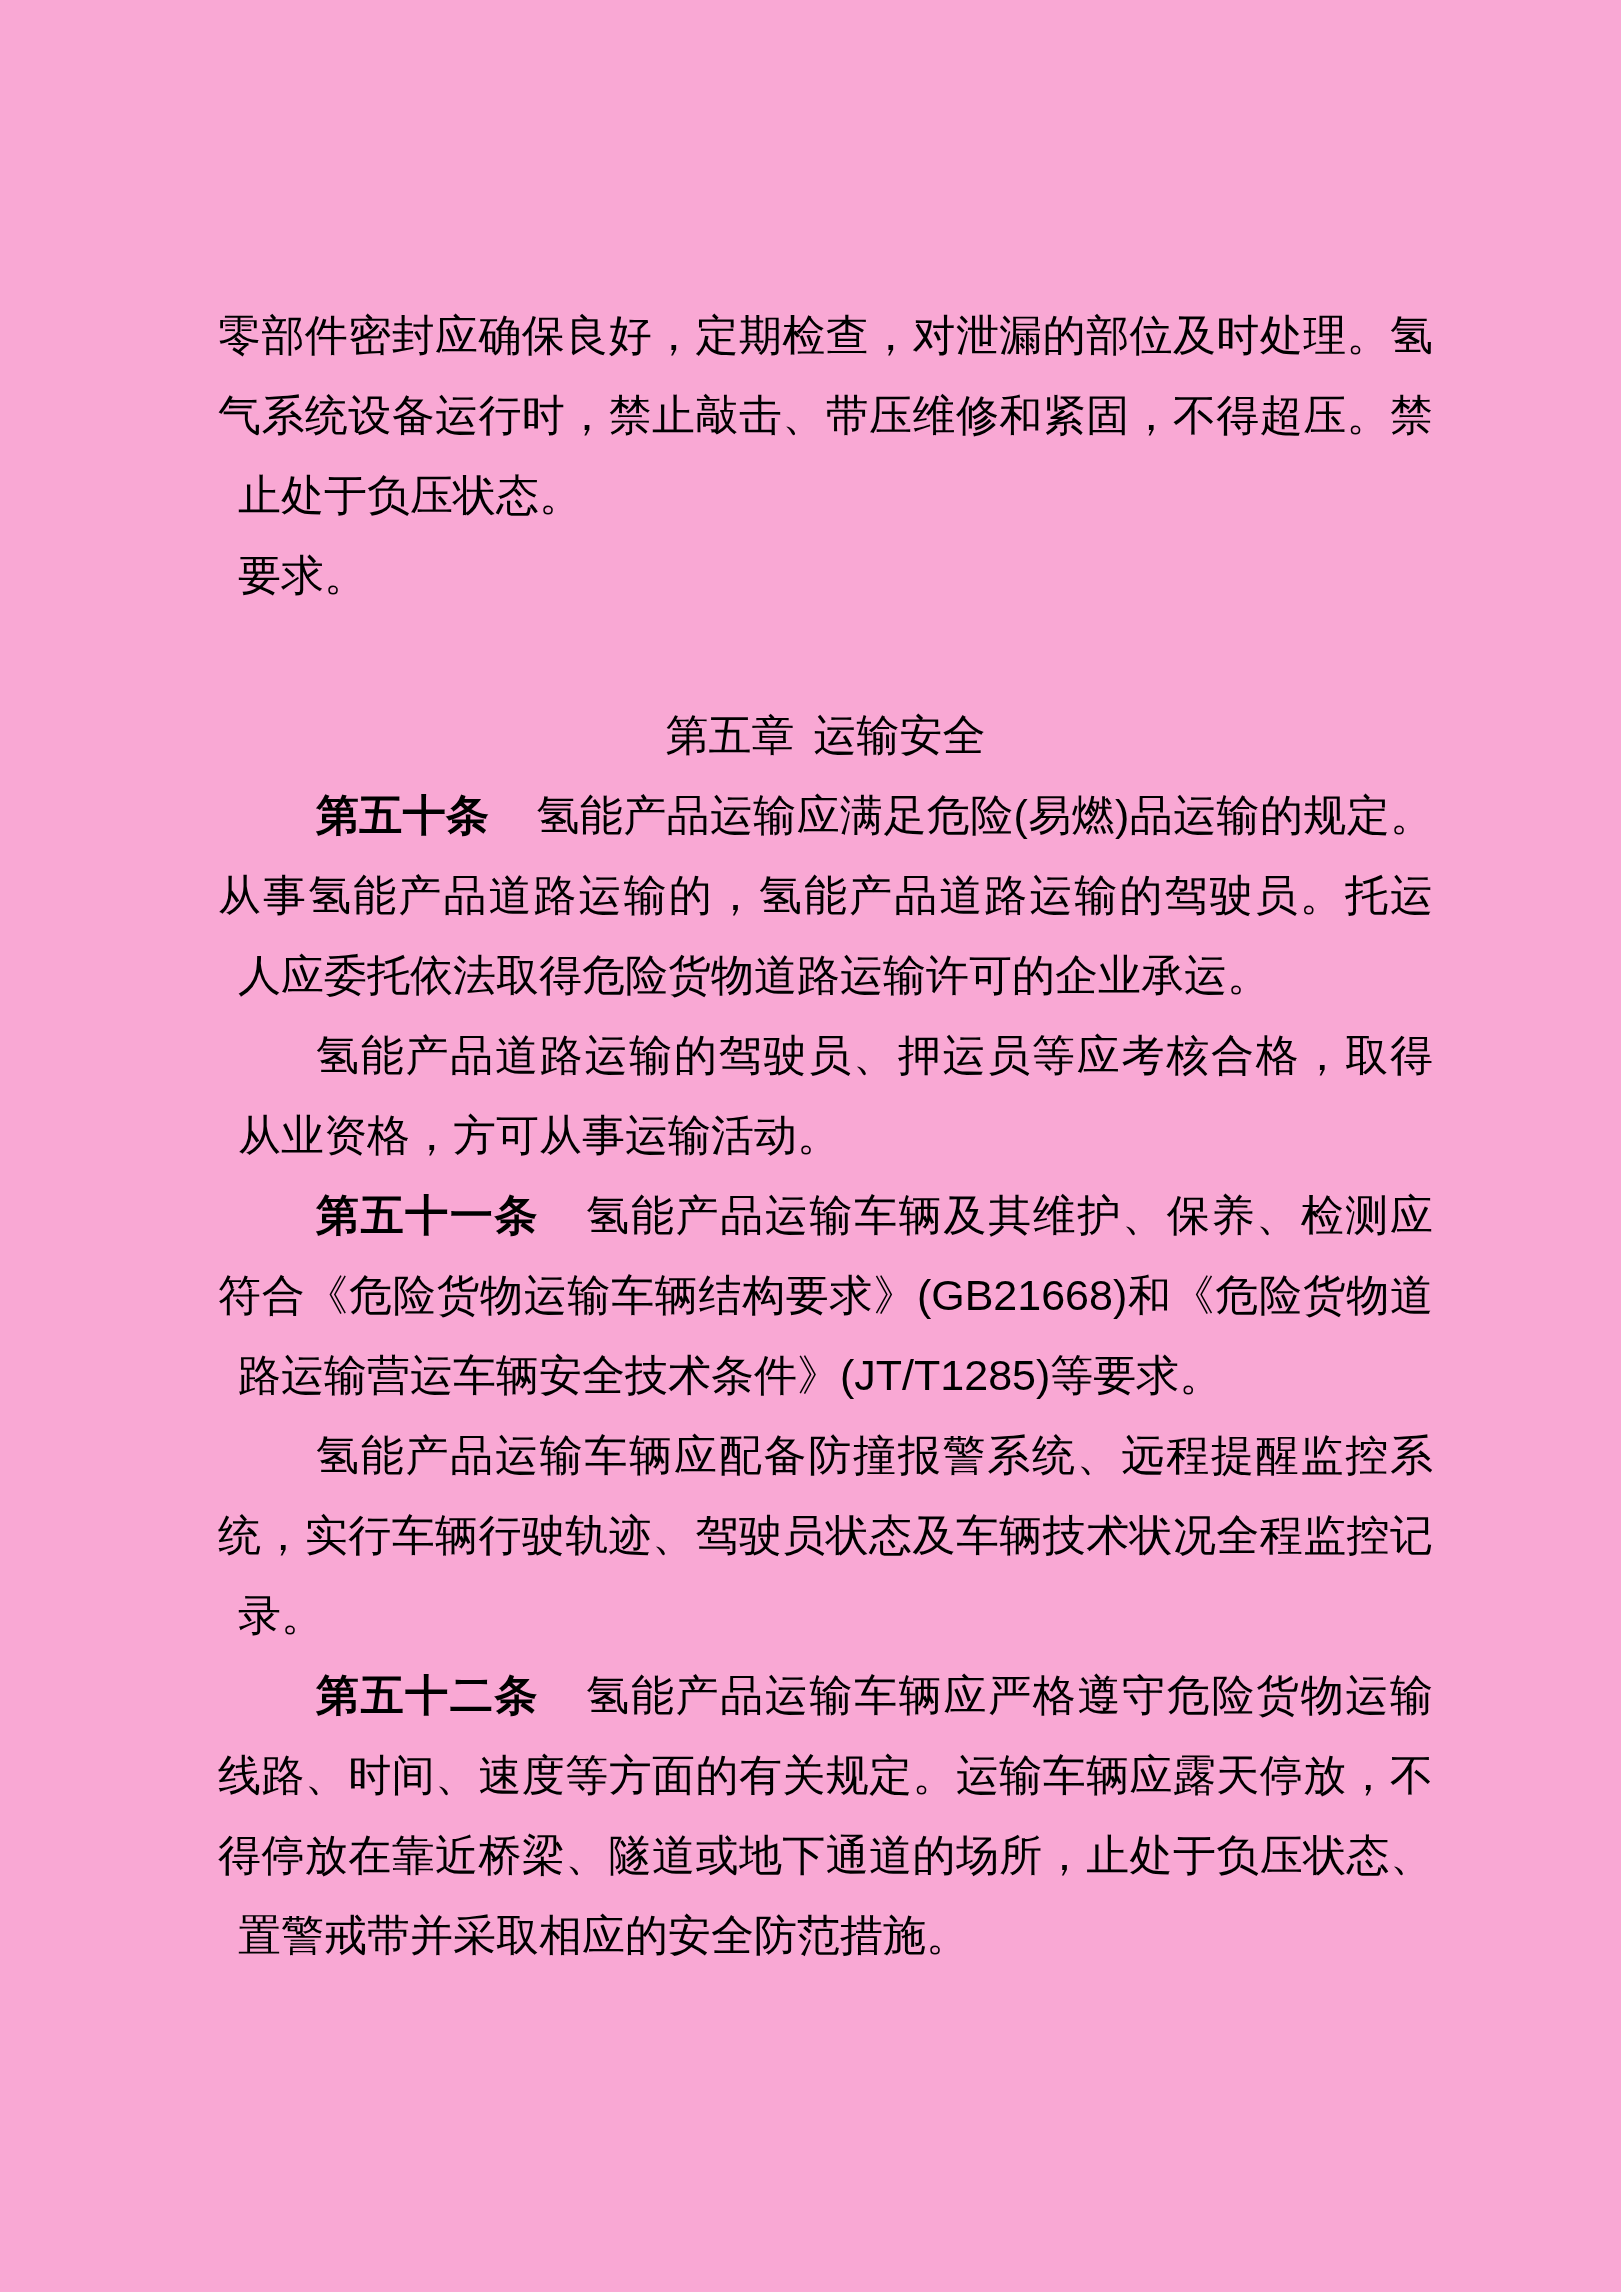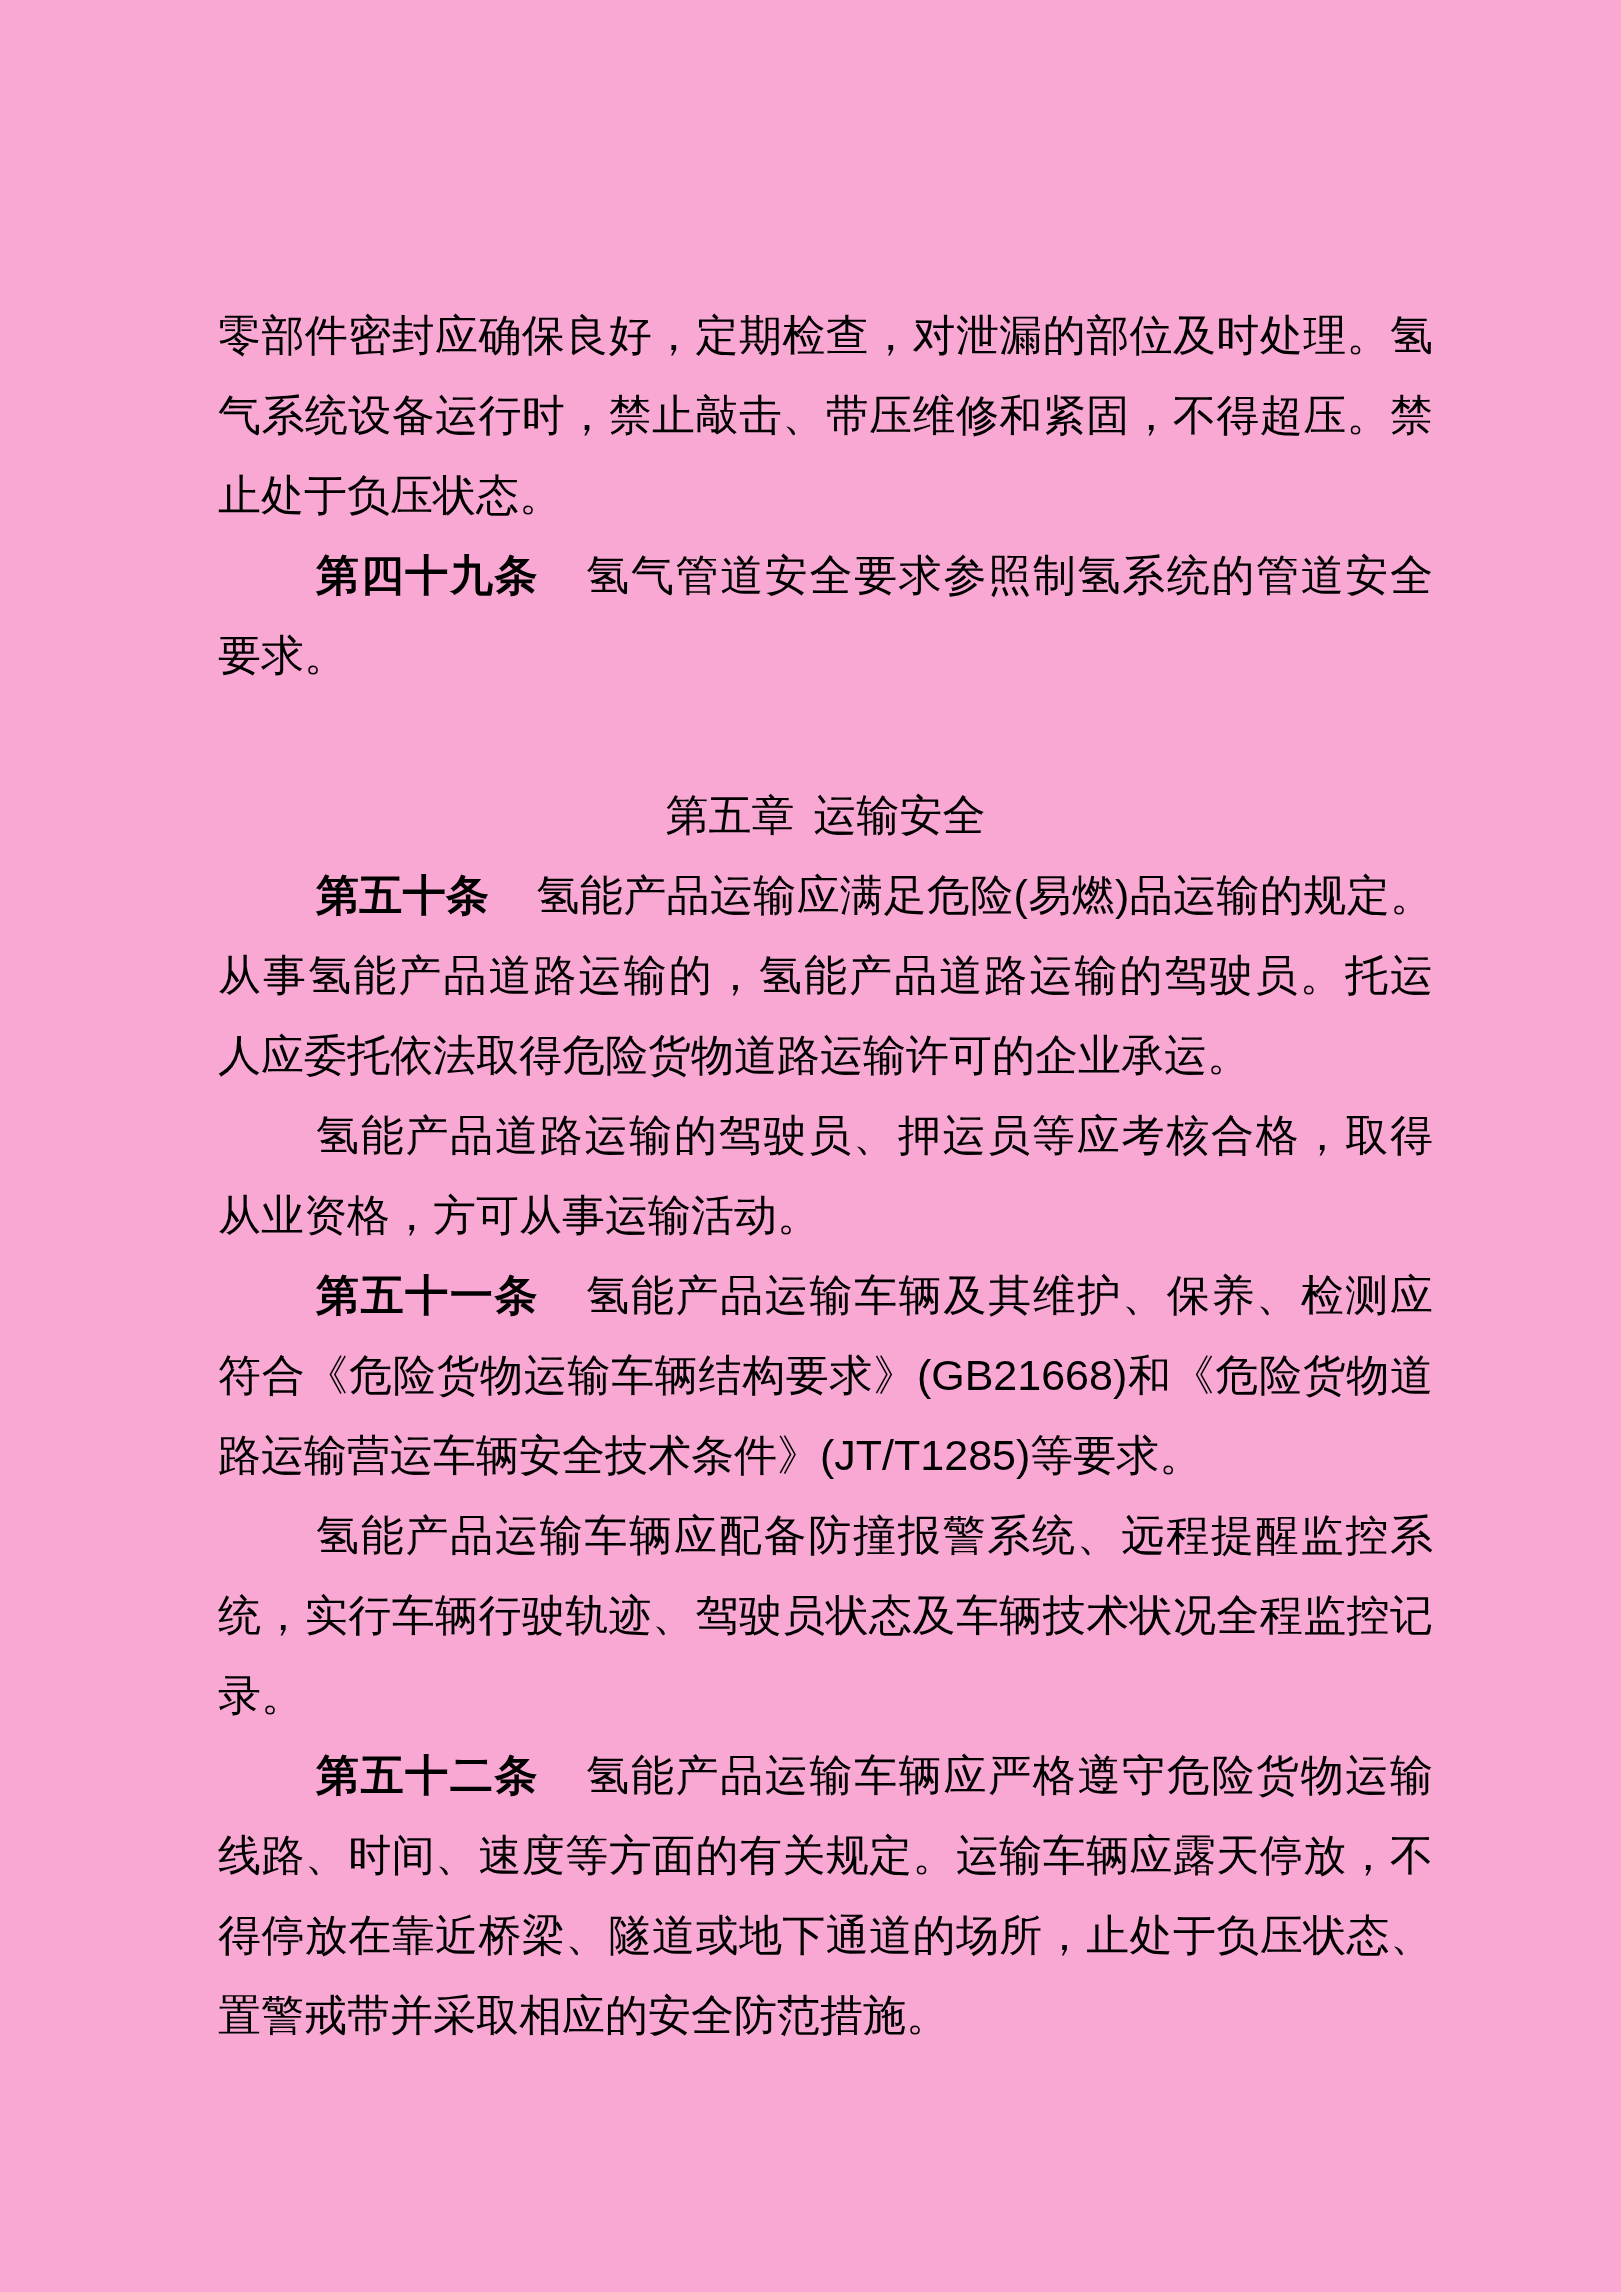--- a/index.html
+++ b/index.html
@@ -28,20 +28,21 @@
     line-height: 80px;
     font-size: 43px;
     text-align: justify;
     text-align-last: justify;
     overflow: hidden;
     white-space: normal;
   }
   .line.last {
     text-align: right;
     text-align-last: left;
+    margin-left: 20px;
   }
   .line.ind { padding-left: 98px; }
   .term {
     font-weight: 700;
     margin-right: 47px;
   }
   .chapter {
     height: 80px;
     line-height: 80px;
     margin-top: 80px;
@@ -57,23 +58,20 @@
 <div class="page">
   <div class="content">
 
     <div class="para">
       <div class="line">零部件密封应确保良好，定期检查，对泄漏的部位及时处理。氢</div>
       <div class="line">气系统设备运行时，禁止敲击、带压维修和紧固，不得超压。禁</div>
       <div class="line last">止处于负压状态。</div>
     </div>
 
     <div class="para">
-      <div class="line ind">
-        <span class="term">第四十九条</span><span>氢气管道安全要求参照制氢系统的管道安全</span>
-      </div>
       <div class="line last">要求。</div>
     </div>
 
     <div class="chapter">
       <span class="ch-num">第五章</span><span class="ch-title">运输安全</span>
     </div>
 
     <div class="para">
       <div class="line ind">
         <span class="term">第五十条</span><span>氢能产品运输应满足危险(易燃)品运输的规定。</span>

